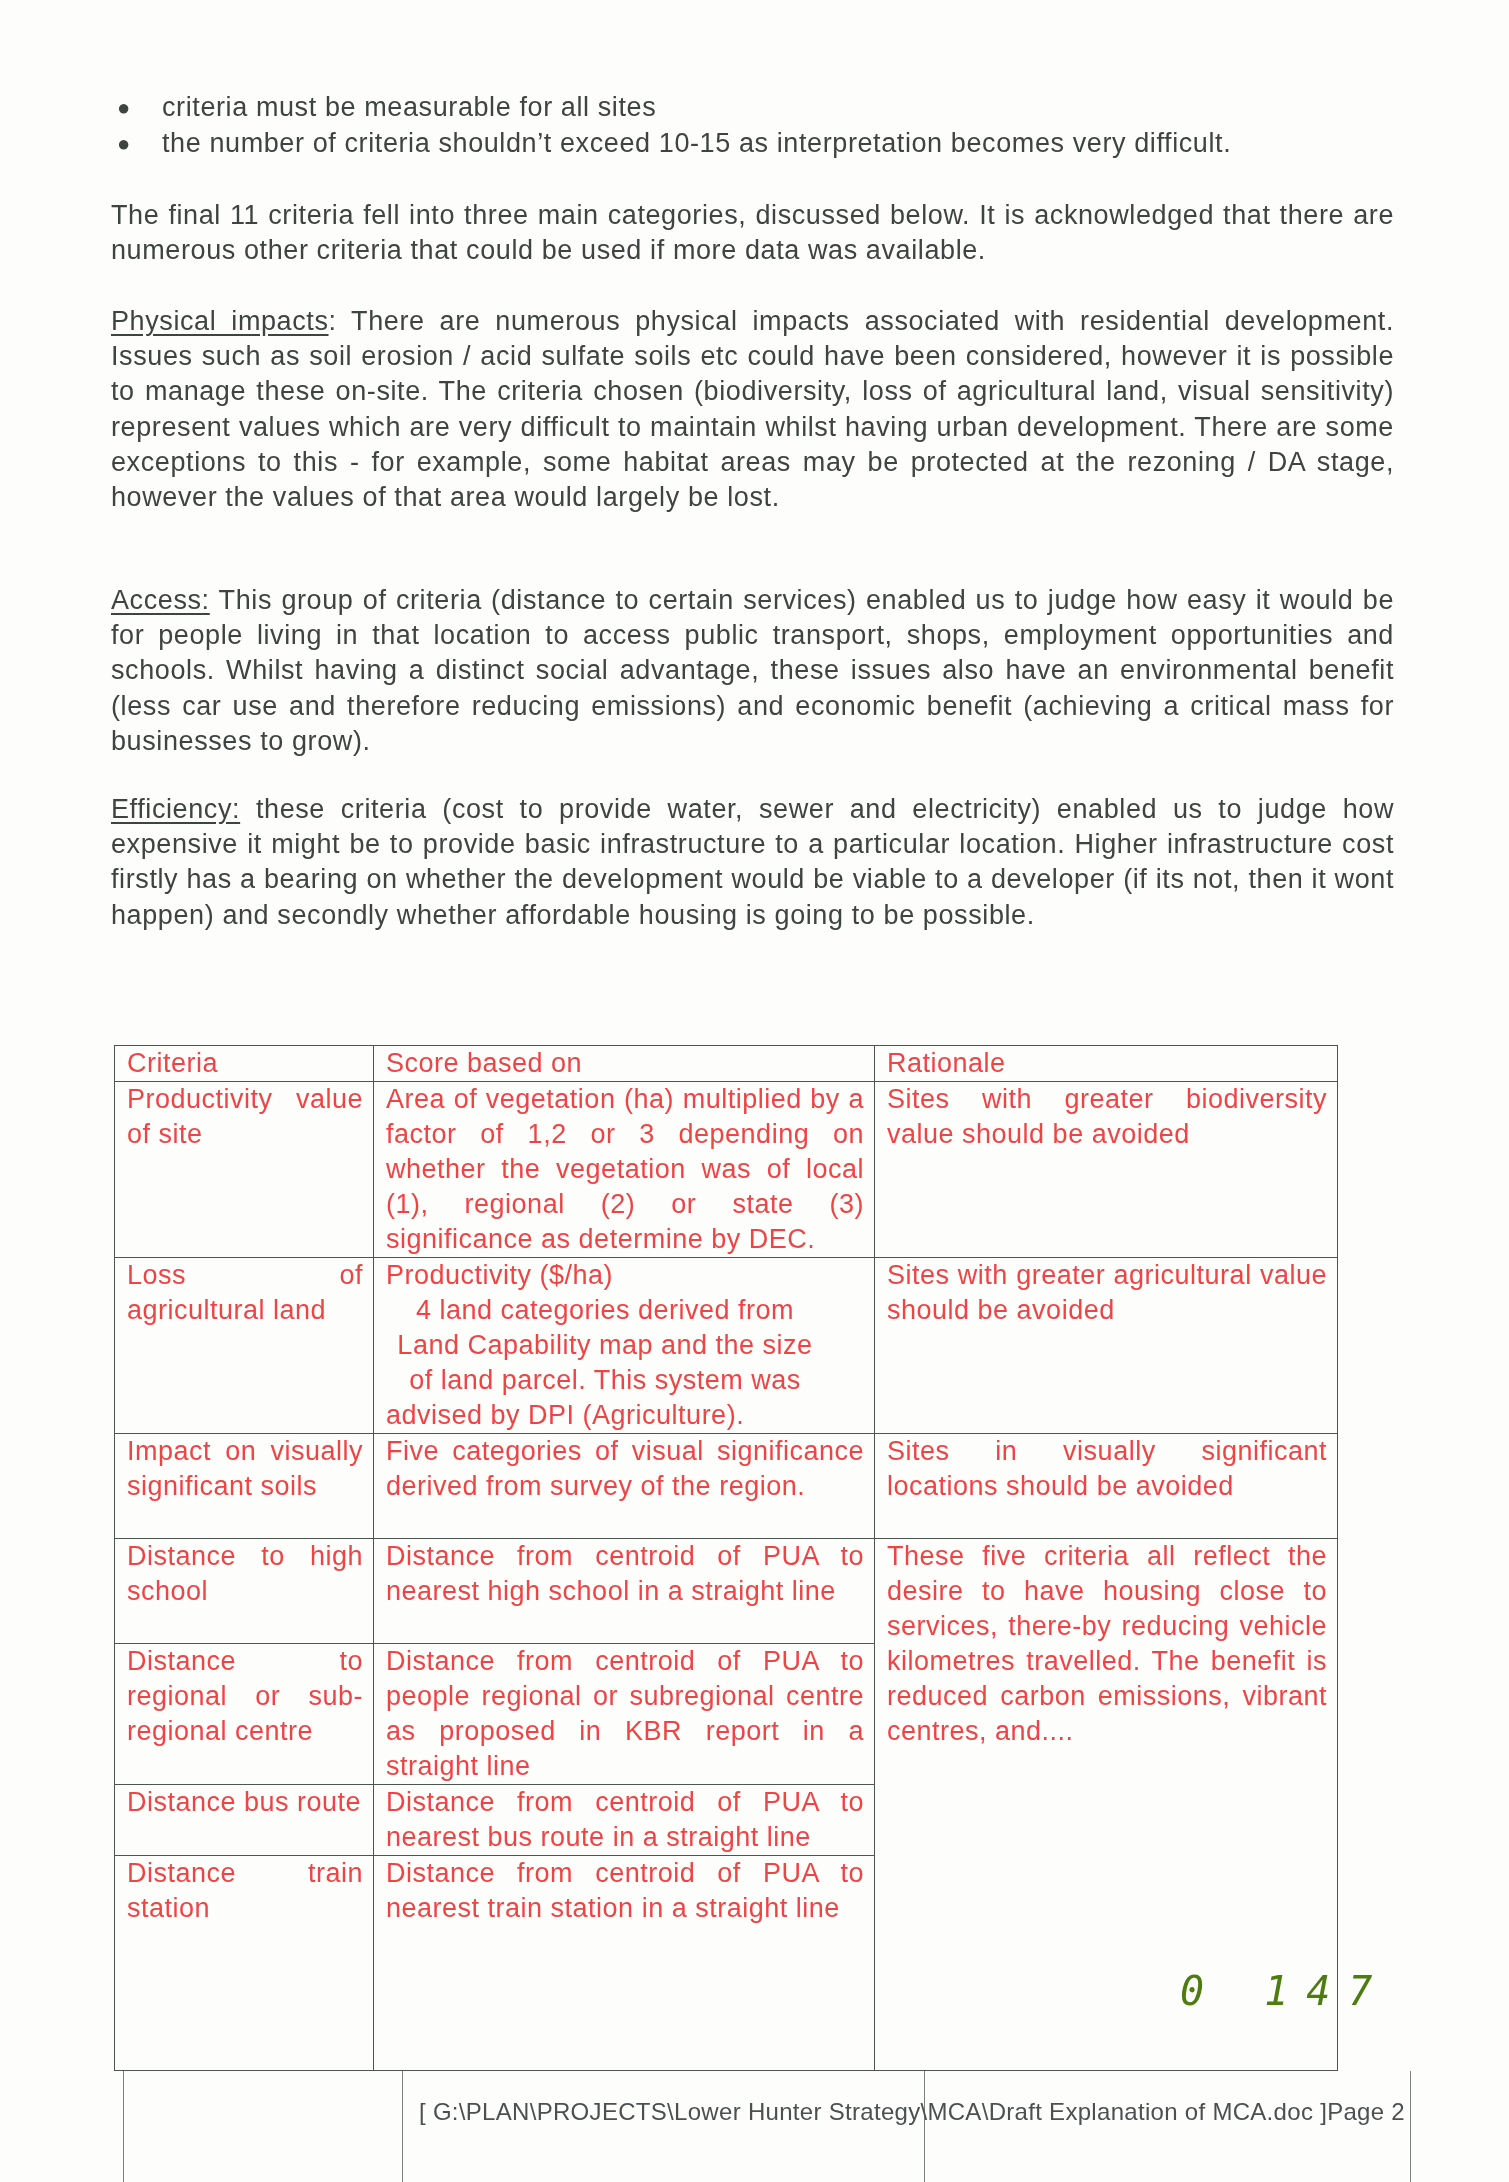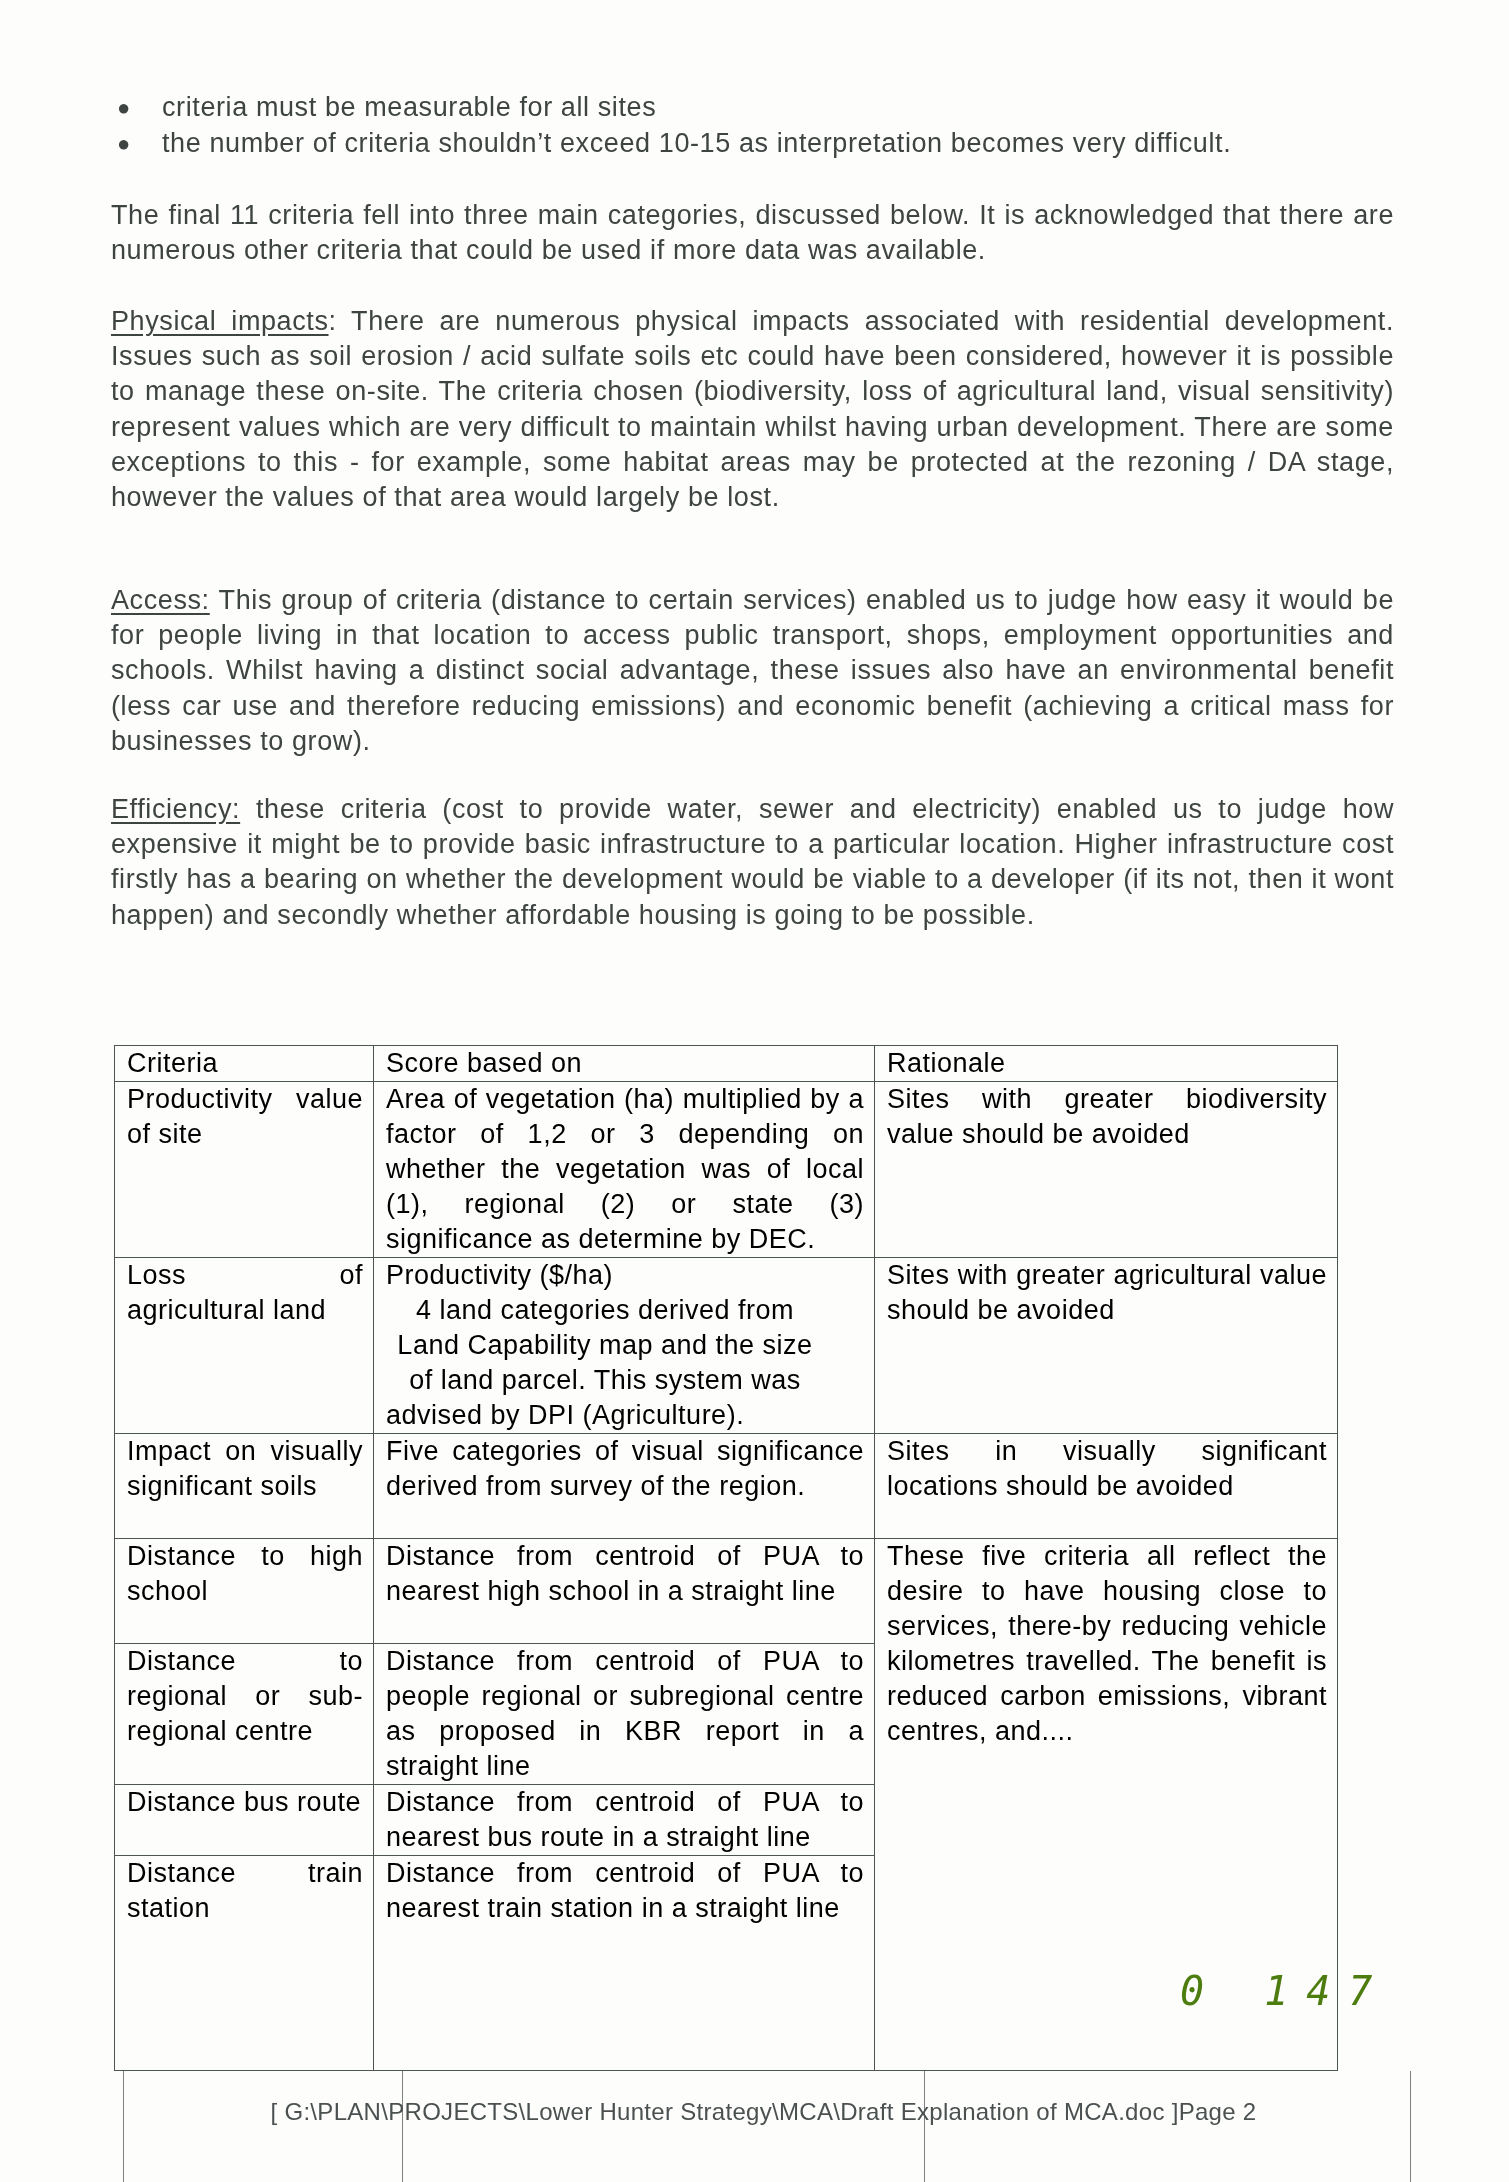--- a/index.html
+++ b/index.html
@@ -15,39 +15,39 @@
   .para { left:111px; width:1283px; text-align:justify; text-align-last:left; }
   .p1 { top:198px; }
   .p2 { top:304px; }
   .p3 { top:583px; }
   .p4 { top:792px; }
   .u { text-decoration:underline; text-underline-offset:4px;margin-top:36px; }
 
   table.crit {
     position:absolute; left:114px; top:1045px; width:1079px; height:1026px;
     border-collapse:collapse; table-layout:fixed;
-    font-size:27px; line-height:35px; letter-spacing:0.5px; color:#000000;
+    font-size:27px; line-height:35px; letter-spacing:0.5px; color:#ef4444;
   }
   table.crit td, table.crit th {
     border:1.5px solid #4d5553; vertical-align:top; padding:0 10px 0 12px;
     font-weight:normal; text-align:justify; text-align-last:left;
   }
   table.crit th { text-align:left; height:34px; }
   .c1 { width:259px; }
   .c2 { width:501px; }
   .c3 { width:463px; }
   .tall { vertical-align:top; }
 
   .stamp {
     position:absolute; left:1180px; top:1968px; font-size:40px; color:#4d7c0f;
     font-family:"DejaVu Sans Mono", monospace; letter-spacing:18px; font-style:italic;
   }
   .footer {
     position:absolute; left:122px; top:2098px; width:1283px; font-size:24px;
-    color:#4a5150; display:flex; justify-content:center; letter-spacing:0.3px;
+    color:#4a5150; display:flex; justify-content:flex-end; letter-spacing:0.3px;
   }
   .ext { position:absolute; top:2071px; width:1px; height:111px; background:#7b8280; }
 </style>
 </head>
 <body>
 
 <div class="txt bullets">
   <div class="bullet-row">
     <span class="bullet-dot">●</span>
     <span>criteria must be measurable for all sites</span>

